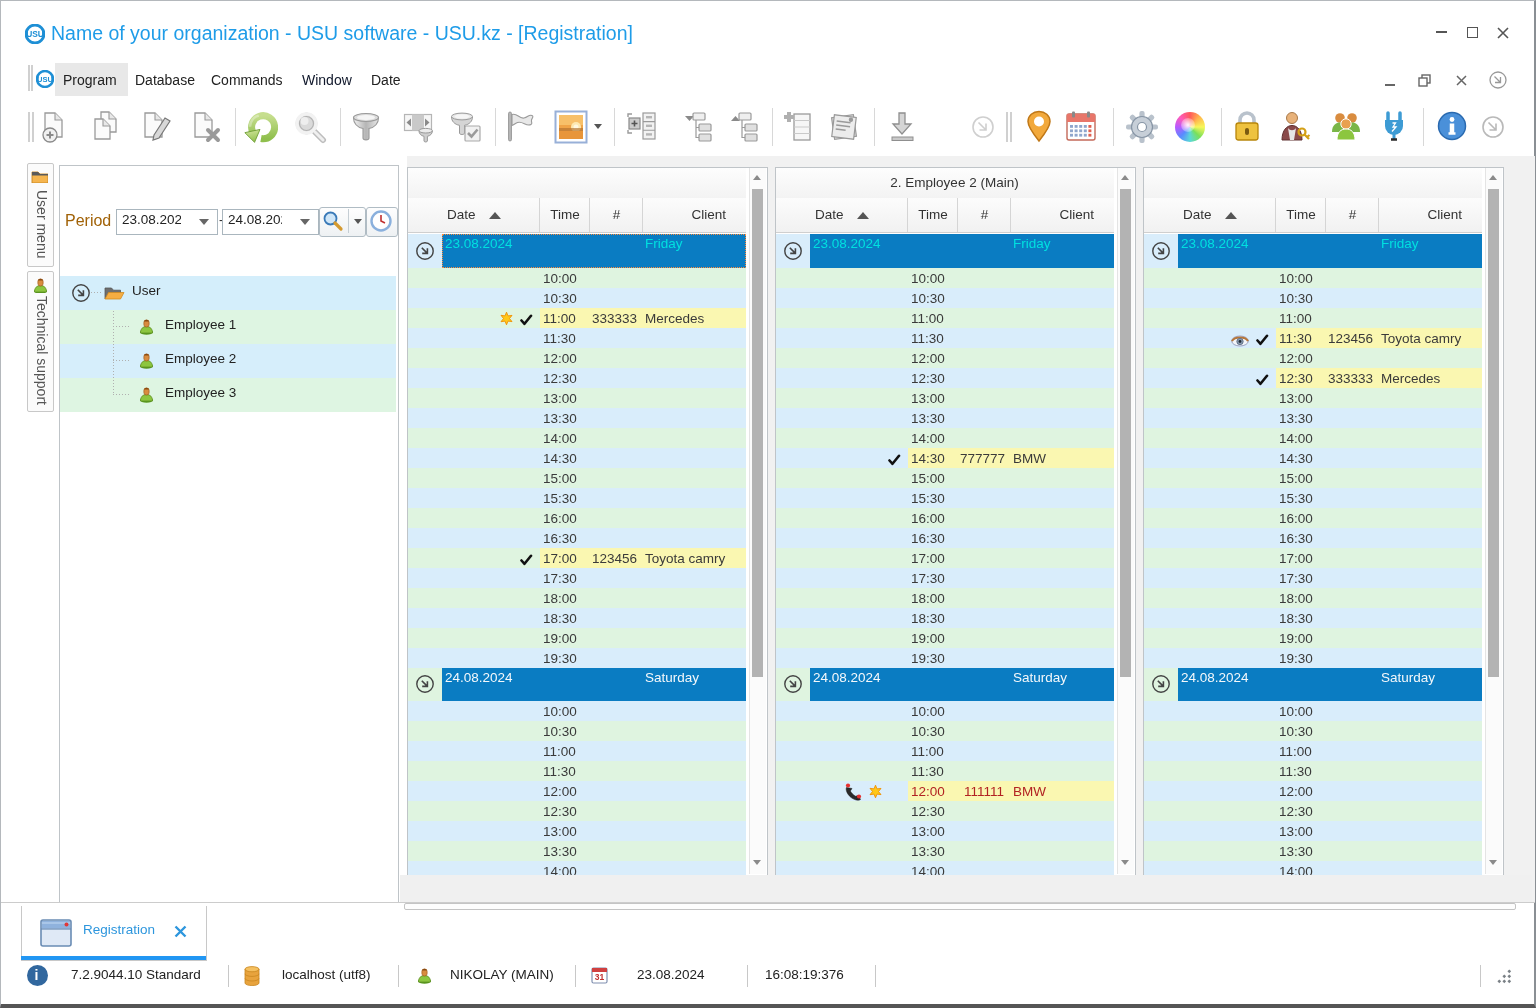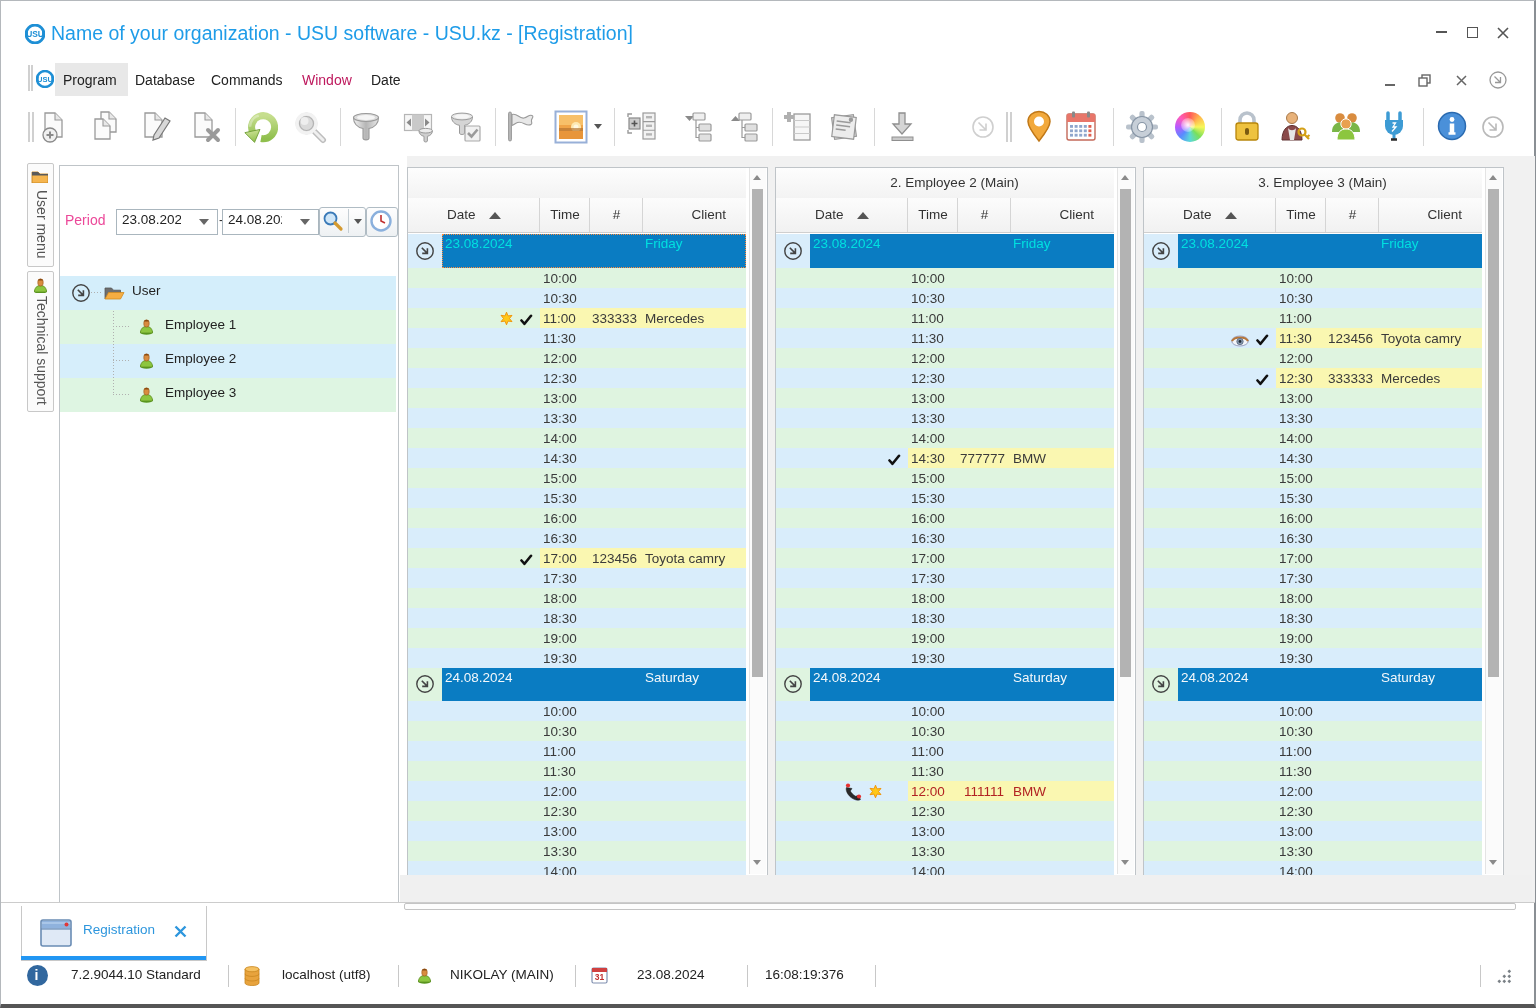--- a/index.html
+++ b/index.html
@@ -16,21 +16,21 @@
 <div style="position:absolute;left:28px;top:65px;width:2px;height:26px;background:#d0d0d0;"></div>
 <div style="position:absolute;left:31px;top:65px;width:2px;height:26px;background:#d0d0d0;"></div>
 <div style="position:absolute;left:36px;top:70px;"><svg width="18" height="18" viewBox="0 0 18 18">
       <circle cx="9.0" cy="9.0" r="8.0" fill="#fff" stroke="#1e8fd5" stroke-width="2.5"></circle>
       <text x="9.0" y="12.1" font-family="Liberation Sans" font-size="7.6" font-weight="bold" fill="#1e8fd5" text-anchor="middle">USU</text>
     </svg></div>
 <div style="position:absolute;left:55px;top:63px;width:73px;height:33px;background:#e8e8e8;"></div>
 <span style="position:absolute;left:63px;top:72px;font-size:14px;color:#222;">Program</span>
 <span style="position:absolute;left:135px;top:72px;font-size:14px;color:#222;">Database</span>
 <span style="position:absolute;left:211px;top:72px;font-size:14px;color:#222;">Commands</span>
-<span style="position:absolute;left:302px;top:72px;font-size:14px;color:#be185d;">Window</span>
+<span style="position:absolute;left:302px;top:72px;font-size:14px;color:#0f172a;">Window</span>
 <span style="position:absolute;left:371px;top:72px;font-size:14px;color:#222;">Date</span>
 <div style="position:absolute;left:1385px;top:84px;width:10px;height:2px;background:#666;"></div>
 <svg width="14" height="14" style="position:absolute;left:1418px;top:74px;">
     <rect x="4" y="1" width="8" height="8" fill="none" stroke="#666" stroke-width="1.4"></rect>
     <rect x="1" y="4" width="8" height="8" fill="#fff" stroke="#666" stroke-width="1.4"></rect>
   </svg>
 <svg width="11" height="11" style="position:absolute;left:1456px;top:75px;">
     <path d="M1 1 L10 10 M10 1 L1 10" stroke="#666" stroke-width="1.5"></path>
   </svg>
 <svg width="20" height="20" style="position:absolute;left:1488px;top:70px;">
@@ -262,21 +262,21 @@
 <div style="position:absolute;left:27px;top:271px;width:25px;height:139px;border:1px solid #c8c8c8;border-radius:2px;background:#fbfbfb;">
     <div style="position:absolute;left:4px;top:5px;"><svg width="16" height="16" viewBox="0 0 16 16">
         <ellipse cx="8.5" cy="14" rx="6.5" ry="2.8" fill="#5a9a20"></ellipse>
         <path d="M2.5 15 C2.5 10.5 5 8.6 8.5 8.6 C12 8.6 14.5 10.5 14.5 15 Z" fill="#8cc63f" stroke="#5a8a20" stroke-width="0.7"></path>
         <rect x="5.9" y="2" width="5.2" height="7" rx="2.4" fill="#d98c3f" stroke="#a05a1a" stroke-width="0.7"></rect>
         <path d="M5.9 3.6 a2.7 2.7 0 0 1 5.2 0 z" fill="#8a4a10"></path>
       </svg></div>
     <div style="position:absolute;left:0;top:24px;width:25px;height:113px;writing-mode:vertical-rl;font-size:14px;color:#555;padding-right:3px;box-sizing:border-box;">Technical support</div>
   </div>
 <div style="position:absolute;left:59px;top:165px;width:338px;height:736px;border:1px solid #bfc4c8;background:#fff;">
-    <span style="position:absolute;left:5px;top:46px;font-size:14px;color:#ec4899;">Period</span>
+    <span style="position:absolute;left:5px;top:46px;font-size:16px;color:#a16207;">Period</span>
     <div style="position:absolute;left:56px;top:43px;width:100px;height:24px;border:1px solid #aab6be;background:#fff;overflow:hidden;">
       <span style="position:absolute;left:5px;top:2px;font-size:13.5px;color:#222;white-space:nowrap;overflow:hidden;width:59px;">23.08.2024</span>
       <div style="position:absolute;right:0;top:0;width:24px;height:24px;background:#fff;"></div>
       <div style="position:absolute;right:8px;top:9px;width:0;height:0;border-left:5px solid transparent;border-right:5px solid transparent;border-top:6px solid #666;"></div>
     </div>
     <span style="position:absolute;left:159px;top:46px;font-size:13.5px;color:#222;">-</span>
     <div style="position:absolute;left:162px;top:43px;width:95px;height:24px;border:1px solid #aab6be;background:#fff;overflow:hidden;">
       <span style="position:absolute;left:5px;top:2px;font-size:13.5px;color:#222;white-space:nowrap;overflow:hidden;width:54px;">24.08.2024</span>
       <div style="position:absolute;right:0;top:0;width:24px;height:24px;background:#fff;"></div>
       <div style="position:absolute;right:8px;top:9px;width:0;height:0;border-left:5px solid transparent;border-right:5px solid transparent;border-top:6px solid #666;"></div>
@@ -553,21 +553,20 @@
       <span style="position:absolute;left:135px;top:630px;font-size:13.5px;color:#3a3a3a;">14:00</span>
     </div>
     <div style="position:absolute;left:341px;top:0;width:16px;height:706px;background:#fbfbfb;border-left:1px solid #e4e4e4;">
       <div style="position:absolute;left:3px;top:7px;width:0;height:0;border-left:4.5px solid transparent;border-right:4.5px solid transparent;border-bottom:5px solid #8a8a8a;"></div>
       <div style="position:absolute;left:2px;top:21px;width:11px;height:488px;background:#b3b3b3;"></div>
       <div style="position:absolute;left:3px;top:692px;width:0;height:0;border-left:4.5px solid transparent;border-right:4.5px solid transparent;border-top:5px solid #8a8a8a;"></div>
     </div>
   </div>
 <div style="position:absolute;left:1143px;top:167px;width:359px;height:708px;border:1px solid #bfc4c8;background:#fff;">
     <div style="position:absolute;left:0;top:0;width:338px;height:30px;background:linear-gradient(#fdfdfd,#f3f3f3);border-bottom:1px solid #d9d9d9;"></div>
-    <div style="position:absolute;left:0;top:0;width:357px;height:30px;font-size:13.5px;color:#333;text-align:center;line-height:30px;">3. Employee 3 (Main)</div>
     <div style="position:absolute;left:0;top:30px;width:338px;height:34px;background:linear-gradient(#fcfcfc,#f1f1f1);border-bottom:1px solid #cfcfcf;">
       <div style="position:absolute;left:39px;top:0;line-height:34px;font-size:13.5px;color:#333;">Date</div>
       <div style="position:absolute;left:81px;top:14px;width:0;height:0;border-left:6px solid transparent;border-right:6px solid transparent;border-bottom:7px solid #555;"></div>
       <div style="position:absolute;left:131px;top:0;width:50px;height:34px;border-left:1px solid #d5d5d5;text-align:center;line-height:34px;font-size:13.5px;color:#333;">Time</div>
       <div style="position:absolute;left:181px;top:0;width:53px;height:34px;border-left:1px solid #d5d5d5;text-align:center;line-height:34px;font-size:13.5px;color:#333;">#</div>
       <div style="position:absolute;left:234px;top:0;width:106px;height:34px;border-left:1px solid #d5d5d5;font-size:13.5px;color:#333;line-height:34px;">
         <span style="position:absolute;right:23px;">Client</span>
       </div>
     </div>
     <div style="position:absolute;left:0;top:66px;width:338px;height:641px;overflow:hidden;">

